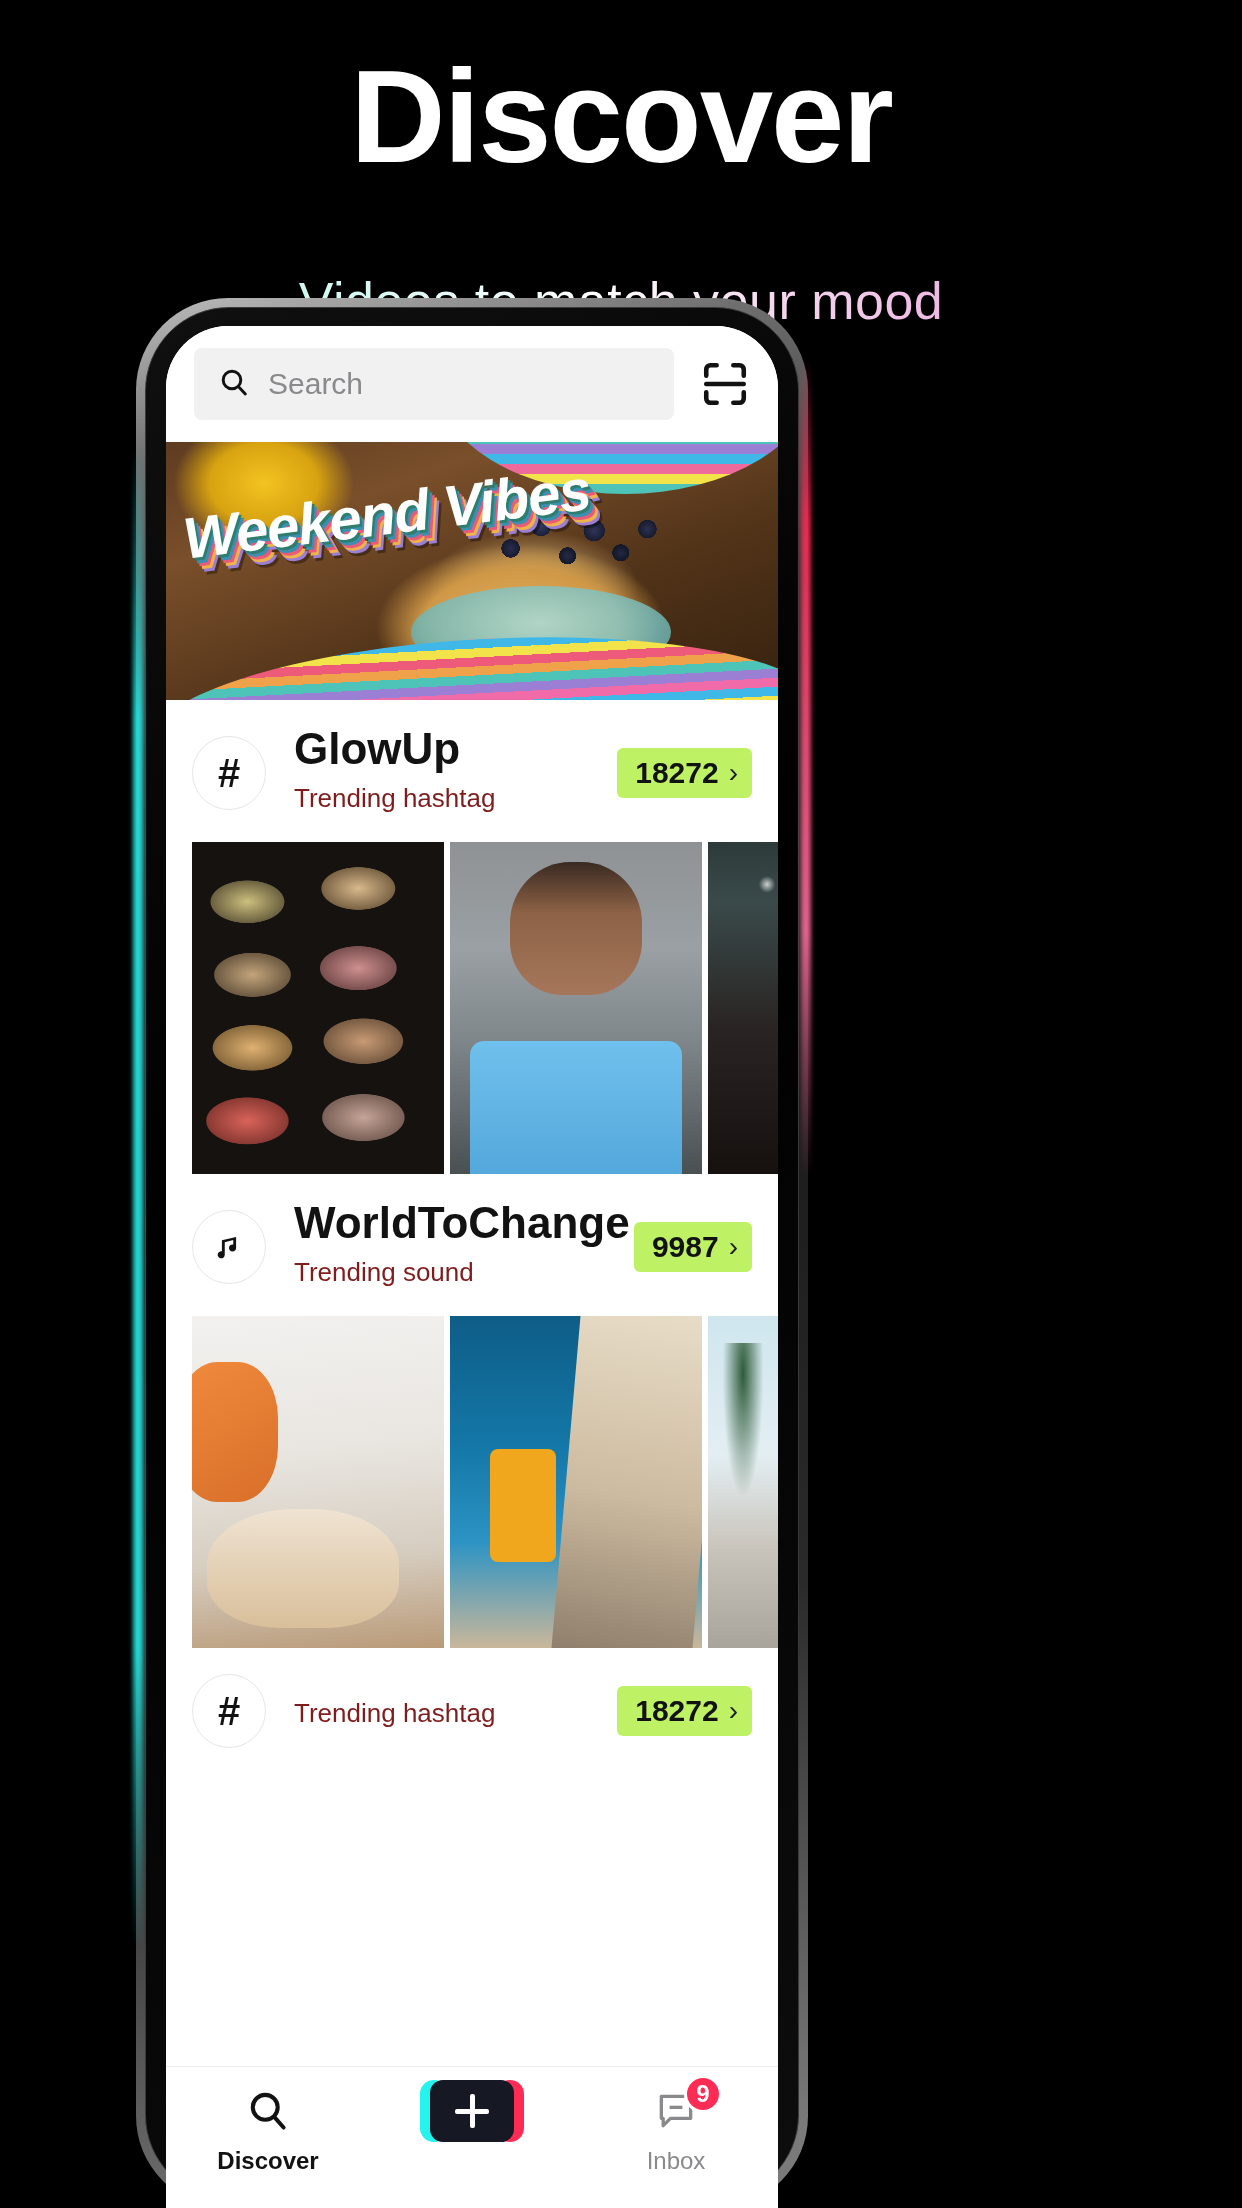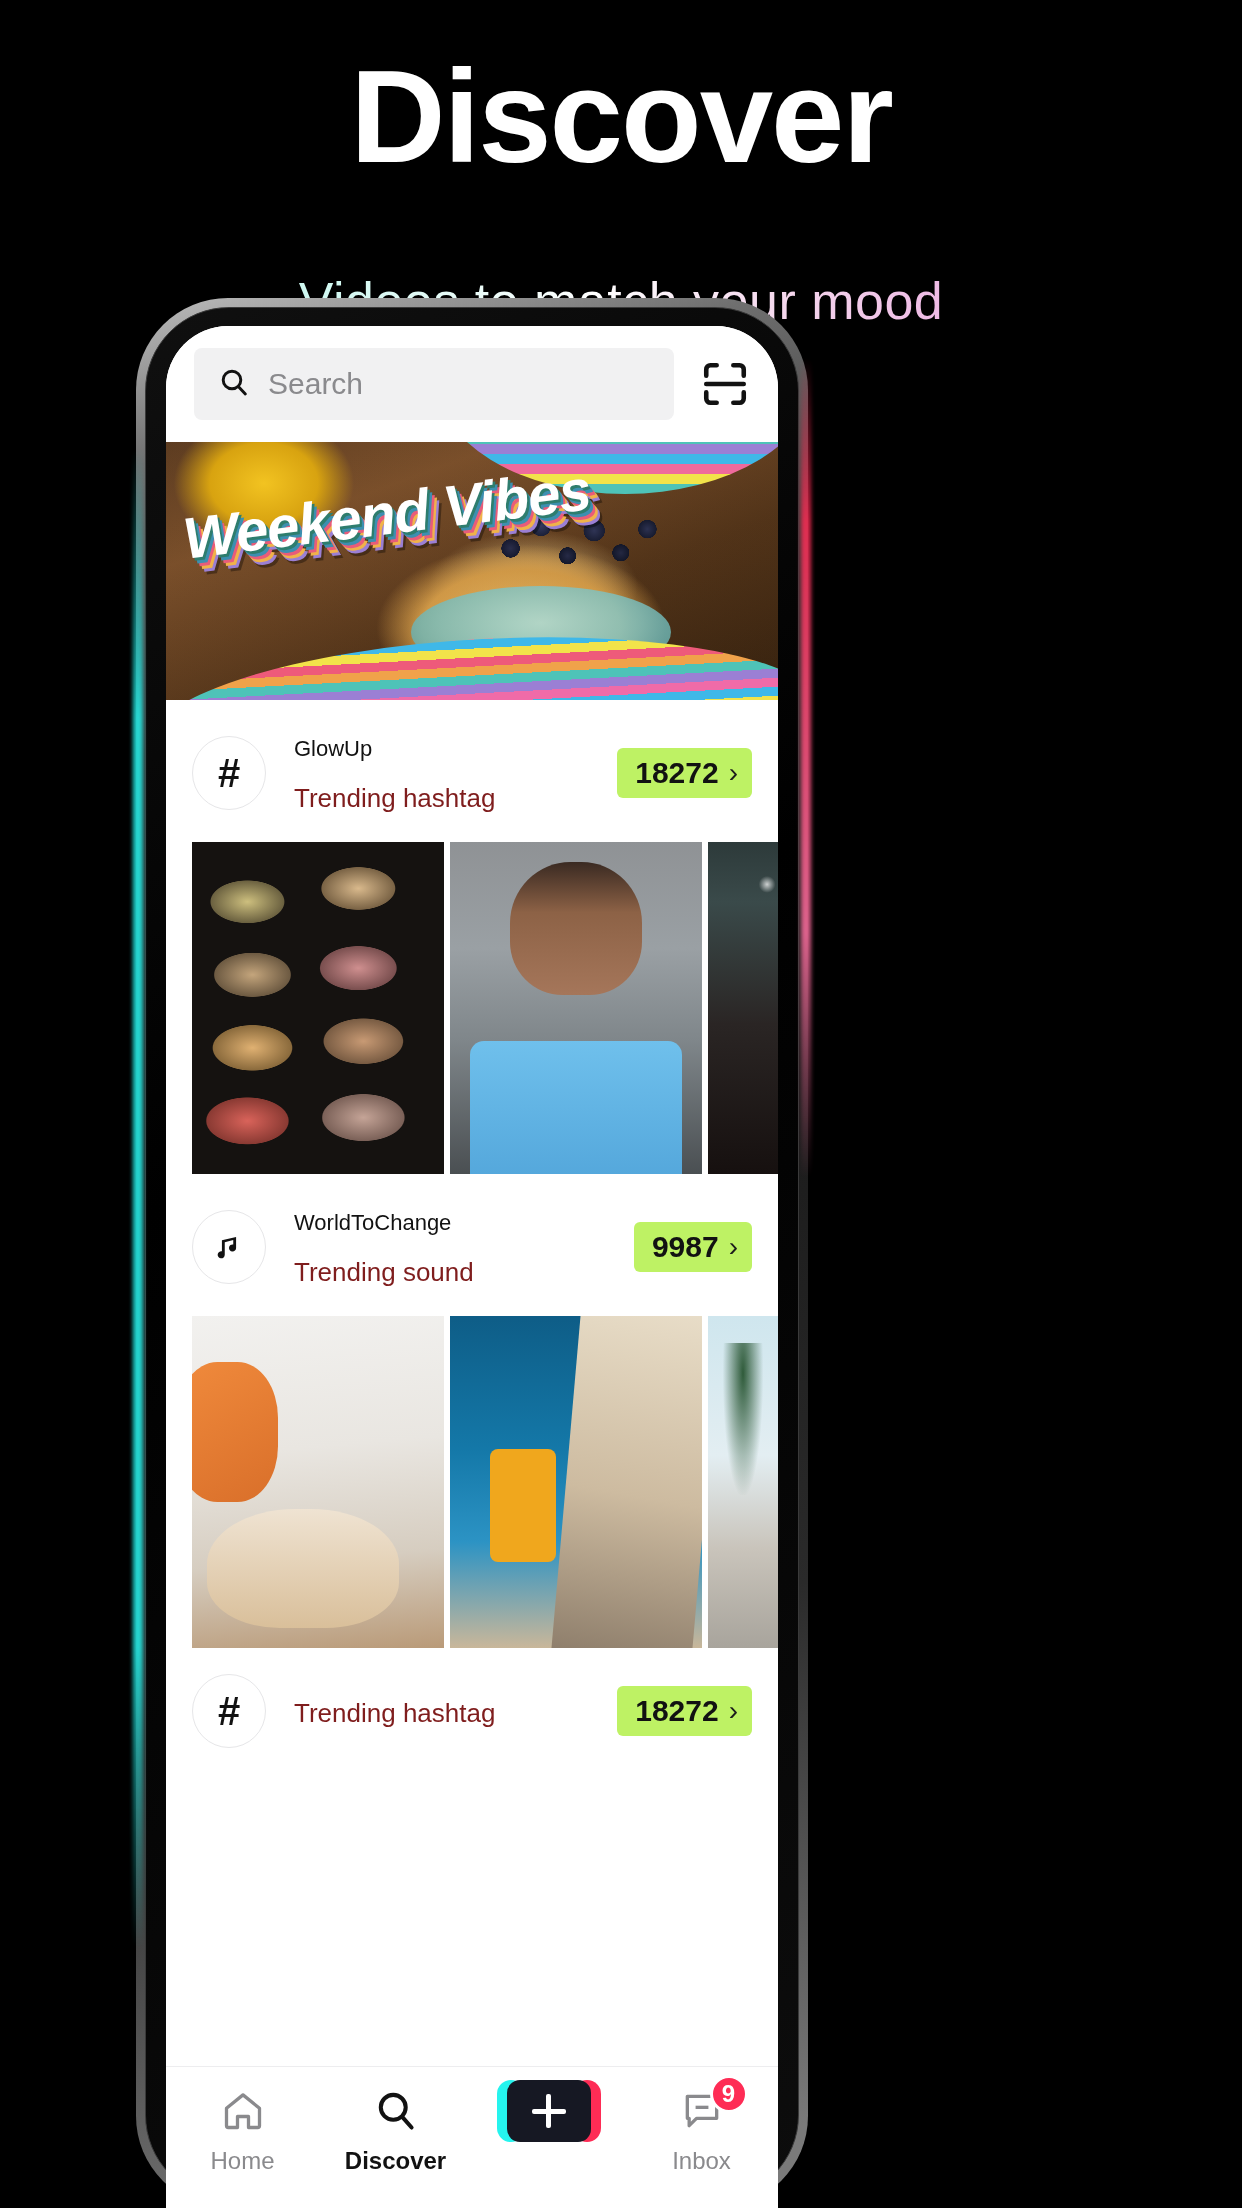--- a/index.html
+++ b/index.html
@@ -126,21 +126,21 @@
 
   
   .trend-row { display: flex; align-items: center; padding: 26px 26px 22px 26px; background: #fff; }
   .trend-icon {
     width: 74px; height: 74px; border-radius: 50%;
     border: 1.5px solid #e6e6e8; display: flex; align-items: center; justify-content: center;
     flex: 0 0 auto; color: #121212;
   }
   .trend-icon .hash { font-size: 40px; font-weight: 600; line-height: 1; }
   .trend-meta { flex: 1; margin-left: 28px; }
-  .trend-name { font-size: 22px; font-weight: 400; color: #121212; line-height: 46px; }
+  .trend-name { font-size: 44px; font-weight: 700; color: #121212; line-height: 46px; }
   .trend-kind { font-size: 26px; color: #7f1d1d; line-height: 44px; margin-top: 4px; }
   .trend-count {
     display: flex; align-items: center; gap: 10px;
     background: #bef264; border-radius: 6px; padding: 8px 14px 8px 18px;
     font-size: 30px; font-weight: 700; color: #121212;
   }
   .chev { font-size: 28px; font-weight: 400; color: #1c1c1c; }
 
   
   .strip { display: flex; gap: 6px; height: 332px; overflow: hidden; padding-left: 26px; }
@@ -315,28 +315,20 @@
           <div class="trend-kind">Trending hashtag</div>
         </div>
         <div class="trend-count">
           <span>18272</span>
           <span class="chev">›</span>
         </div>
       </div>
 
       <div class="bottom-nav">
 
-        <div class="nav-item">
-          <span class="nav-ico">
-            <svg width="44" height="44" viewBox="0 0 24 24" fill="none" stroke="#8a8a8d" stroke-width="1.8" stroke-linejoin="round">
-              <path d="M3 10.5 12 3.2l9 7.3V20a1 1 0 0 1-1 1h-5v-6h-6v6H4a1 1 0 0 1-1-1z"></path>
-            </svg>
-          </span>
-          <span class="nav-label">Home</span>
-        </div>
 
         <div class="nav-item active">
           <span class="nav-ico">
             <svg width="44" height="44" viewBox="0 0 24 24" fill="none" stroke="#121212" stroke-width="2.2" stroke-linecap="round">
               <circle cx="10.5" cy="10" r="6.8"></circle>
                 <line x1="15.4" y1="15.2" x2="20.5" y2="21"></line>
             </svg>
           </span>
           <span class="nav-label">Discover</span>
         </div>

